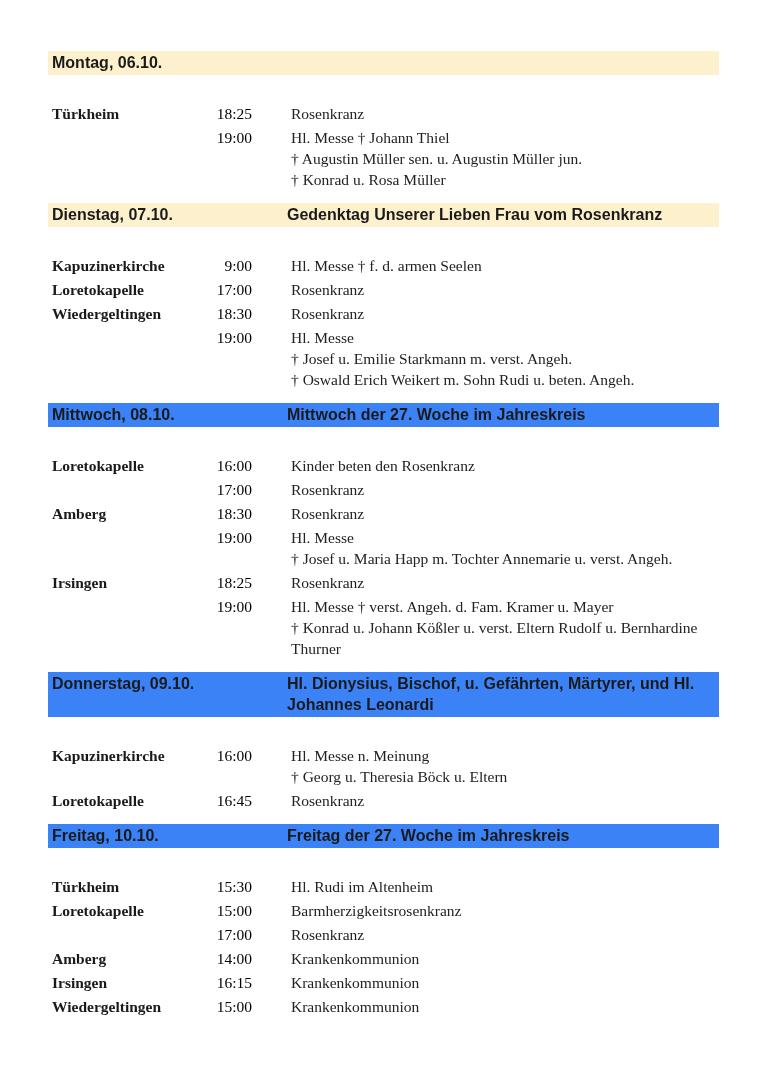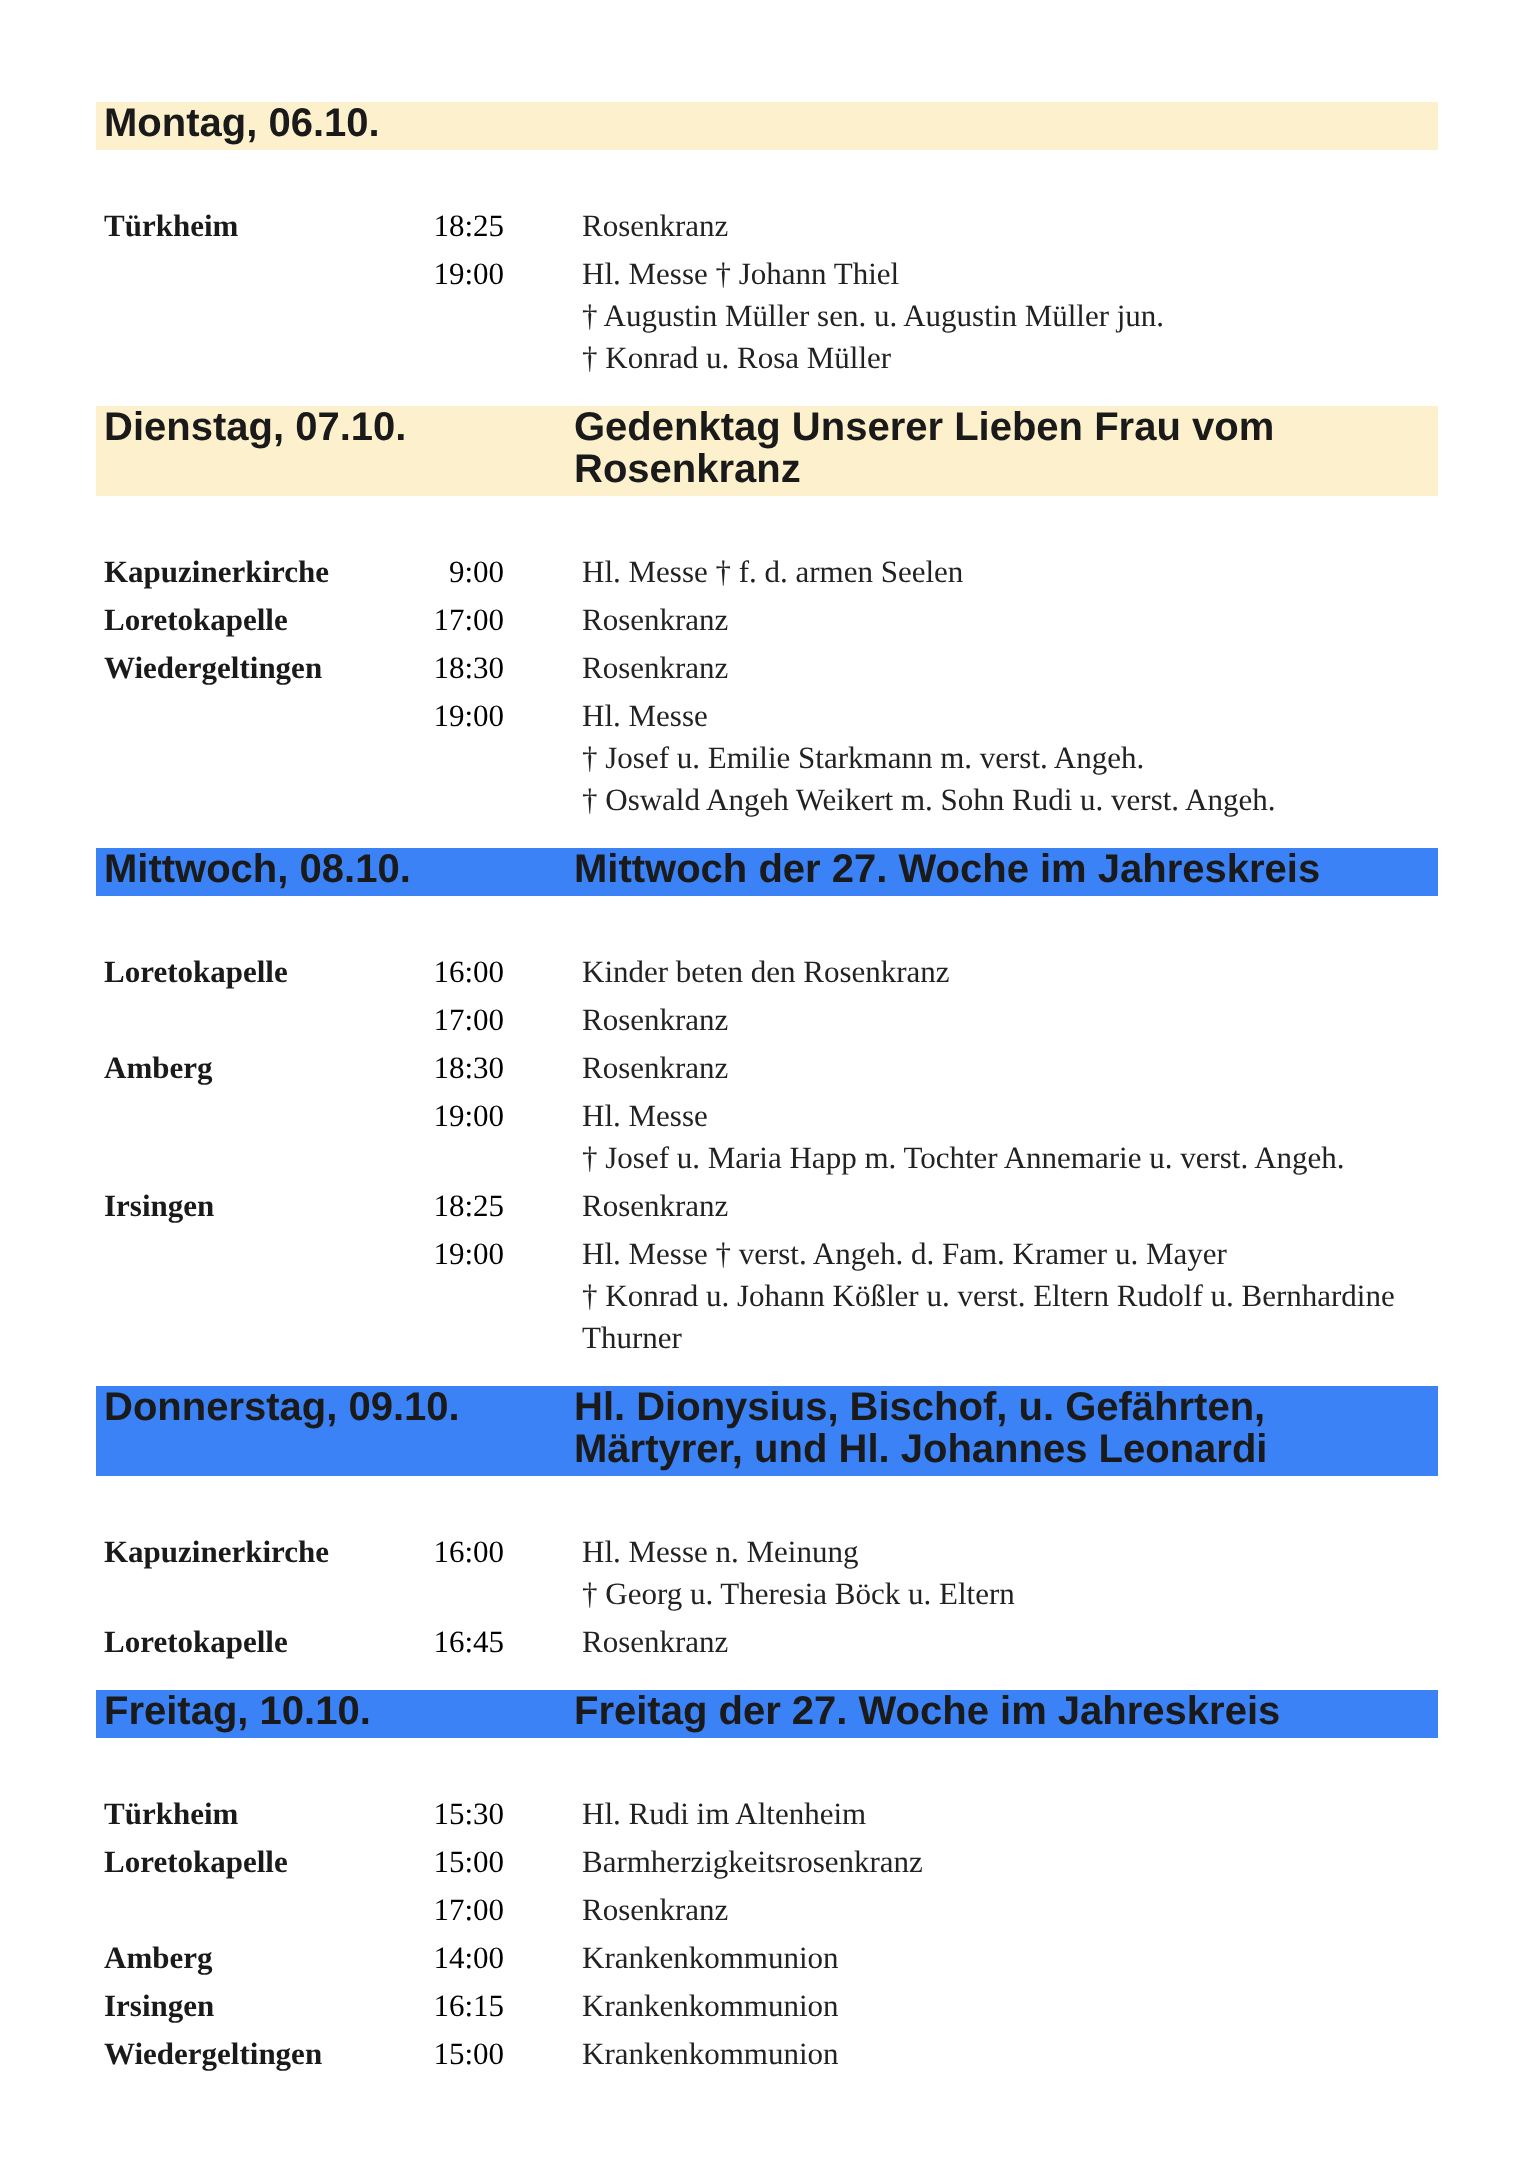--- a/index.html
+++ b/index.html
@@ -1,18 +1,18 @@
 <!DOCTYPE html>
 <html><head>
 <meta charset="utf-8">
 <style>
   html, body { margin:0; padding:0; background:#ffffff; }
   body { width:768px; height:1086px; position:relative; font-family:"Liberation Sans", sans-serif; color:#1a1a1a; }
   .page { position:absolute; left:48px; top:51px; width:671px; }
-  .day-header { display:flex; font-weight:bold; font-size:20px; line-height:21px; padding:1px 4px 2px 4px; }
+  .day-header { display:flex; font-weight:bold; font-size:16px; line-height:21px; padding:1px 4px 2px 4px; }
   .day-header.beige { background:#fdf1cd; }
   .day-header.green { background:#3b82f6; }
   .day-header .date { width:235px; flex:none; }
   .day-header .feast { flex:1; }
   .entries { padding:28px 0 10px 0;font-family:Liberation Serif, serif; }
   .entry { display:flex; font-size:15.5px; line-height:21px; margin-bottom:3px; }
   .entry .place { width:148px; flex:none; padding-left:4px; font-weight:bold; }
   .entry .time { width:52px; flex:none; text-align:right; color:#000000; }
   .entry .desc { flex:1; padding-left:39px; color:#222; }
   .desc .line { display:block; }
@@ -70,21 +70,21 @@
           <div class="desc">
             <span class="line">Rosenkranz</span>
           </div>
         </div>
         <div class="entry">
           <div class="place"></div>
           <div class="time">19:00</div>
           <div class="desc">
             <span class="line">Hl. Messe</span>
             <span class="line">† Josef u. Emilie Starkmann m. verst. Angeh.</span>
-            <span class="line">† Oswald Angeh Weikert m. Sohn Rudi u. verst. Angeh.</span>
+            <span class="line">† Oswald Erich Weikert m. Sohn Rudi u. beten. Angeh.</span>
           </div>
         </div>
       </div>
     </section>
     <section>
       <div class="day-header green">
         <div class="date">Mittwoch, 08.10.</div>
         <div class="feast">Mittwoch der 27. Woche im Jahreskreis</div>
       </div>
       <div class="entries">

